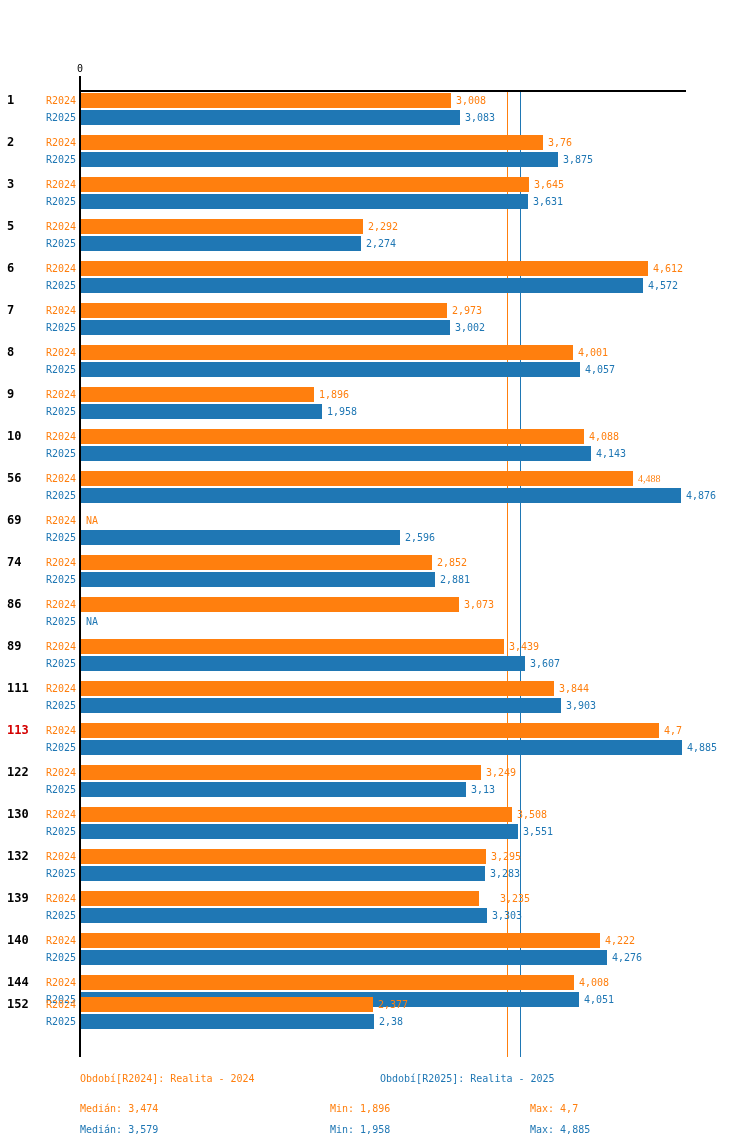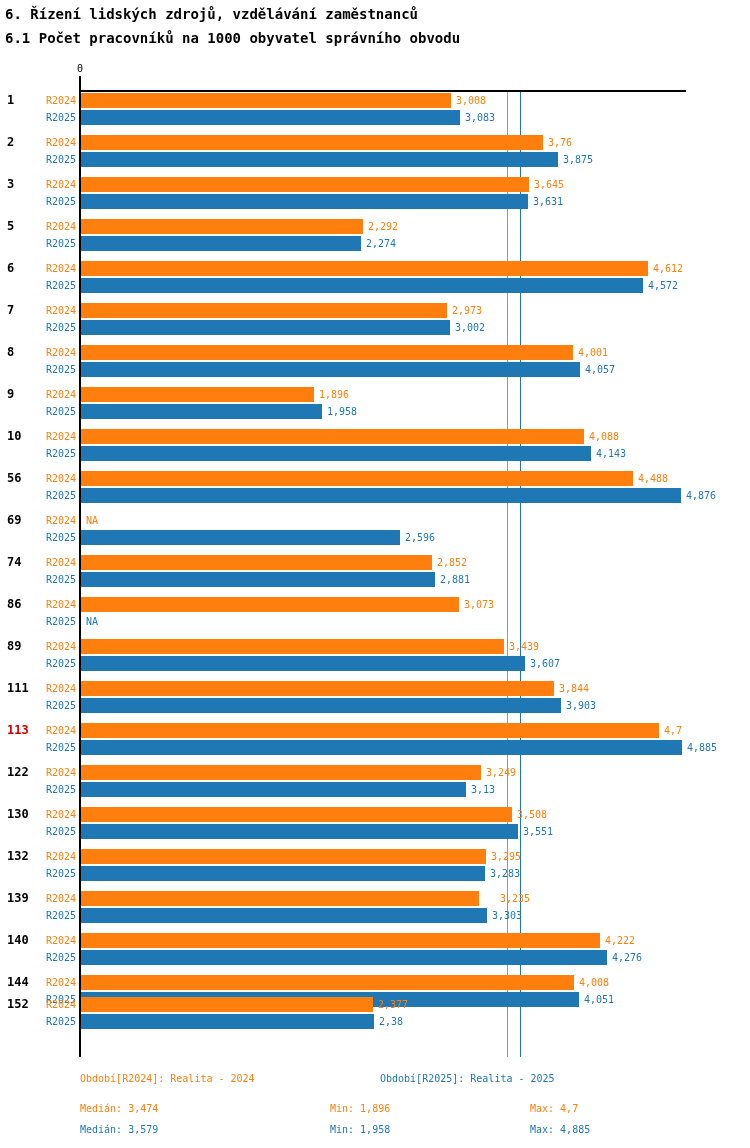--- a/index.html
+++ b/index.html
@@ -33,22 +33,20 @@
   .fp2024{left:80px;top:1073px;}
   .fp2025{left:380px;top:1073px;}
   .fmed1{left:80px;top:1103px;} .fmed2{left:80px;top:1124px;}
   .fmin1{left:330px;top:1103px;} .fmin2{left:330px;top:1124px;}
   .fmax1{left:530px;top:1103px;} .fmax2{left:530px;top:1124px;}
 </style>
 </head>
 <body>
 
 <div class="canvas">
-  <div class="title">6. Řízení lidských zdrojů, vzdělávání zaměstnanců</div>
-  <div class="subtitle">6.1 Počet pracovníků na 1000 obyvatel správního obvodu</div>
 
   <div class="zero">0</div>
   <div class="topline"></div>
   <div class="yaxis"></div>
   <div class="median m2024" id="median-2024" style="left: 507px;"></div>
   <div class="median m2025" id="median-2025" style="left: 520px;"></div>
 
   <div class="rows" id="rows">
   <div class="group" style="top: 93px;">
     <span class="rownum">1</span>
@@ -174,21 +172,21 @@
       <div class="bar b2025" style="width: 510px;"></div>
       <span class="vlabel c2025" style="left: 596px;">4,143</span>
     </div>
   </div>
 
   <div class="group" style="top: 471px;">
     <span class="rownum">56</span>
     <div class="line l1">
       <span class="slabel c2024">R2024</span>
       <div class="bar b2024" style="width: 552px;"></div>
-      <span class="vlabel c2024" style="left: 638px;">4,488</span>
+      <span class="vlabel c2024" style="left: 638px; font-family: Liberation Serif, serif;">4,488</span>
     </div>
     <div class="line l2">
       <span class="slabel c2025">R2025</span>
       <div class="bar b2025" style="width: 600px;"></div>
       <span class="vlabel c2025" style="left: 686px;">4,876</span>
     </div>
   </div>
 
   <div class="group" style="top: 513px;">
     <span class="rownum">69</span>

